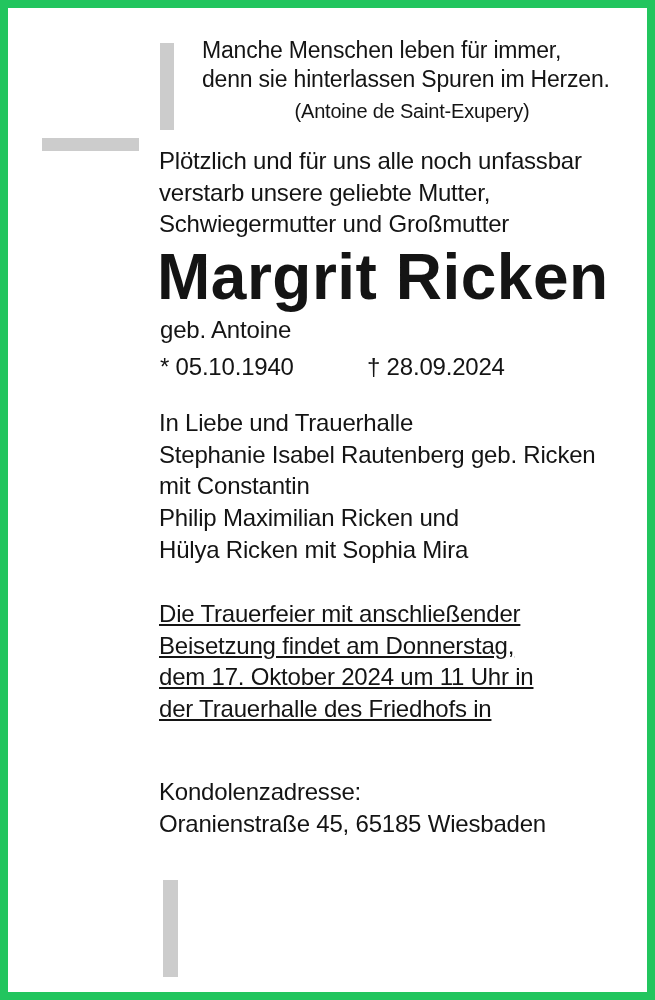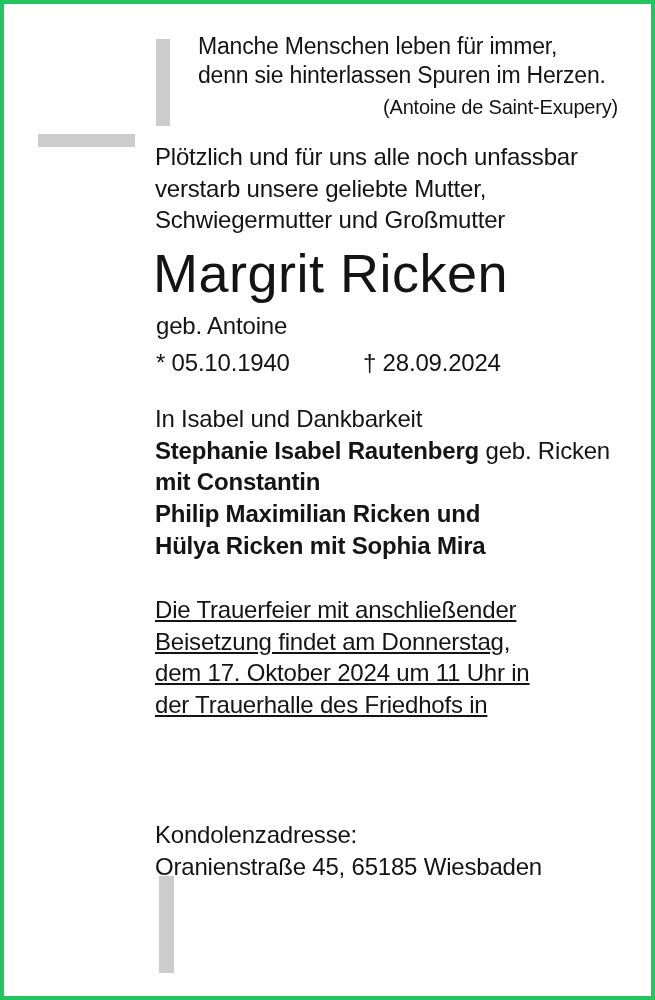--- a/index.html
+++ b/index.html
@@ -5,21 +5,21 @@
   html, body {
     margin: 0;
     padding: 0;
     background: #ffffff;
   }
   .obituary {
     position: relative;
     width: 655px;
     height: 1000px;
     box-sizing: border-box;
-    border: 4px solid #22c55e;
+    border: 8px solid #22c55e;
     background: #ffffff;
     overflow: hidden;
     font-family: "Liberation Sans", "DejaVu Sans", sans-serif;
     color: #141414;
   }
   .accent-bar {
     position: absolute;
     background: #cccccc;
   }
   .bar-top-vertical    { left: 152px; top: 35px;  width: 14px; height: 87px; }
@@ -32,37 +32,37 @@
     letter-spacing: -0.2px;
   }
   .quote-block {
     left: 194px;
     top: 28px;
     width: 420px;
     font-size: 23px;
     line-height: 29px;
   }
   .quote-attribution {
-    text-align: right;
+    text-align: center;
     font-size: 20px;
     line-height: 26px;
     padding-top: 4px;
   }
   .intro-block {
     left: 151px;
     top: 137px;
     font-size: 24px;
     line-height: 31.5px;
   }
   .name-block {
     left: 149px;
     top: 239px;
-    font-size: 54px;
+    font-size: 64px;
     line-height: 60px;
-    font-weight: 400;
+    font-weight: 700;
     letter-spacing: 0.5px;
   }
   .maiden-block {
     left: 152px;
     top: 307px;
     font-size: 24px;
     line-height: 30px;
   }
   .dates-block {
     left: 152px;
@@ -75,34 +75,33 @@
     position: absolute;
     left: 207px;
     top: 0;
   }
   .mourners-block {
     left: 151px;
     top: 399px;
     font-size: 24px;
     line-height: 31.7px;
   }
-  .mourners-block .bold { font-weight: 700; }
+  .mourners-block .bold { font-weight: 400; }
   .funeral-block {
     left: 151px;
     top: 590px;
     font-size: 24px;
     line-height: 31.5px;
     text-decoration: underline;
   }
   .condolence-block {
     left: 151px;
     top: 768px;
     font-size: 24px;
     line-height: 31.5px;
-    margin-top: 47px;
   }
 </style>
 </head>
 <body>
 
 <div class="obituary">
 
   <div class="accent-bar bar-top-vertical"></div>
   <div class="accent-bar bar-left-horizontal"></div>
   <div class="accent-bar bar-bottom-vertical"></div>
@@ -122,21 +121,21 @@
   <div class="txt name-block">Margrit Ricken</div>
 
   <div class="txt maiden-block">geb. Antoine</div>
 
   <div class="txt dates-block">
     <span>* 05.10.1940</span>
     <span class="death-date">† 28.09.2024</span>
   </div>
 
   <div class="txt mourners-block">
-    <div>In Isabel und Dankbarkeit</div>
+    <div>In Liebe und Trauerhalle</div>
     <div><span class="bold">Stephanie Isabel Rautenberg</span><span> geb. Ricken</span></div>
     <div class="bold">mit Constantin</div>
     <div class="bold">Philip Maximilian Ricken und</div>
     <div class="bold">Hülya Ricken mit Sophia Mira</div>
   </div>
 
   <div class="txt funeral-block">
     <div>Die Trauerfeier mit anschließender</div>
     <div>Beisetzung findet am Donnerstag,</div>
     <div>dem 17. Oktober 2024 um 11 Uhr in</div>

